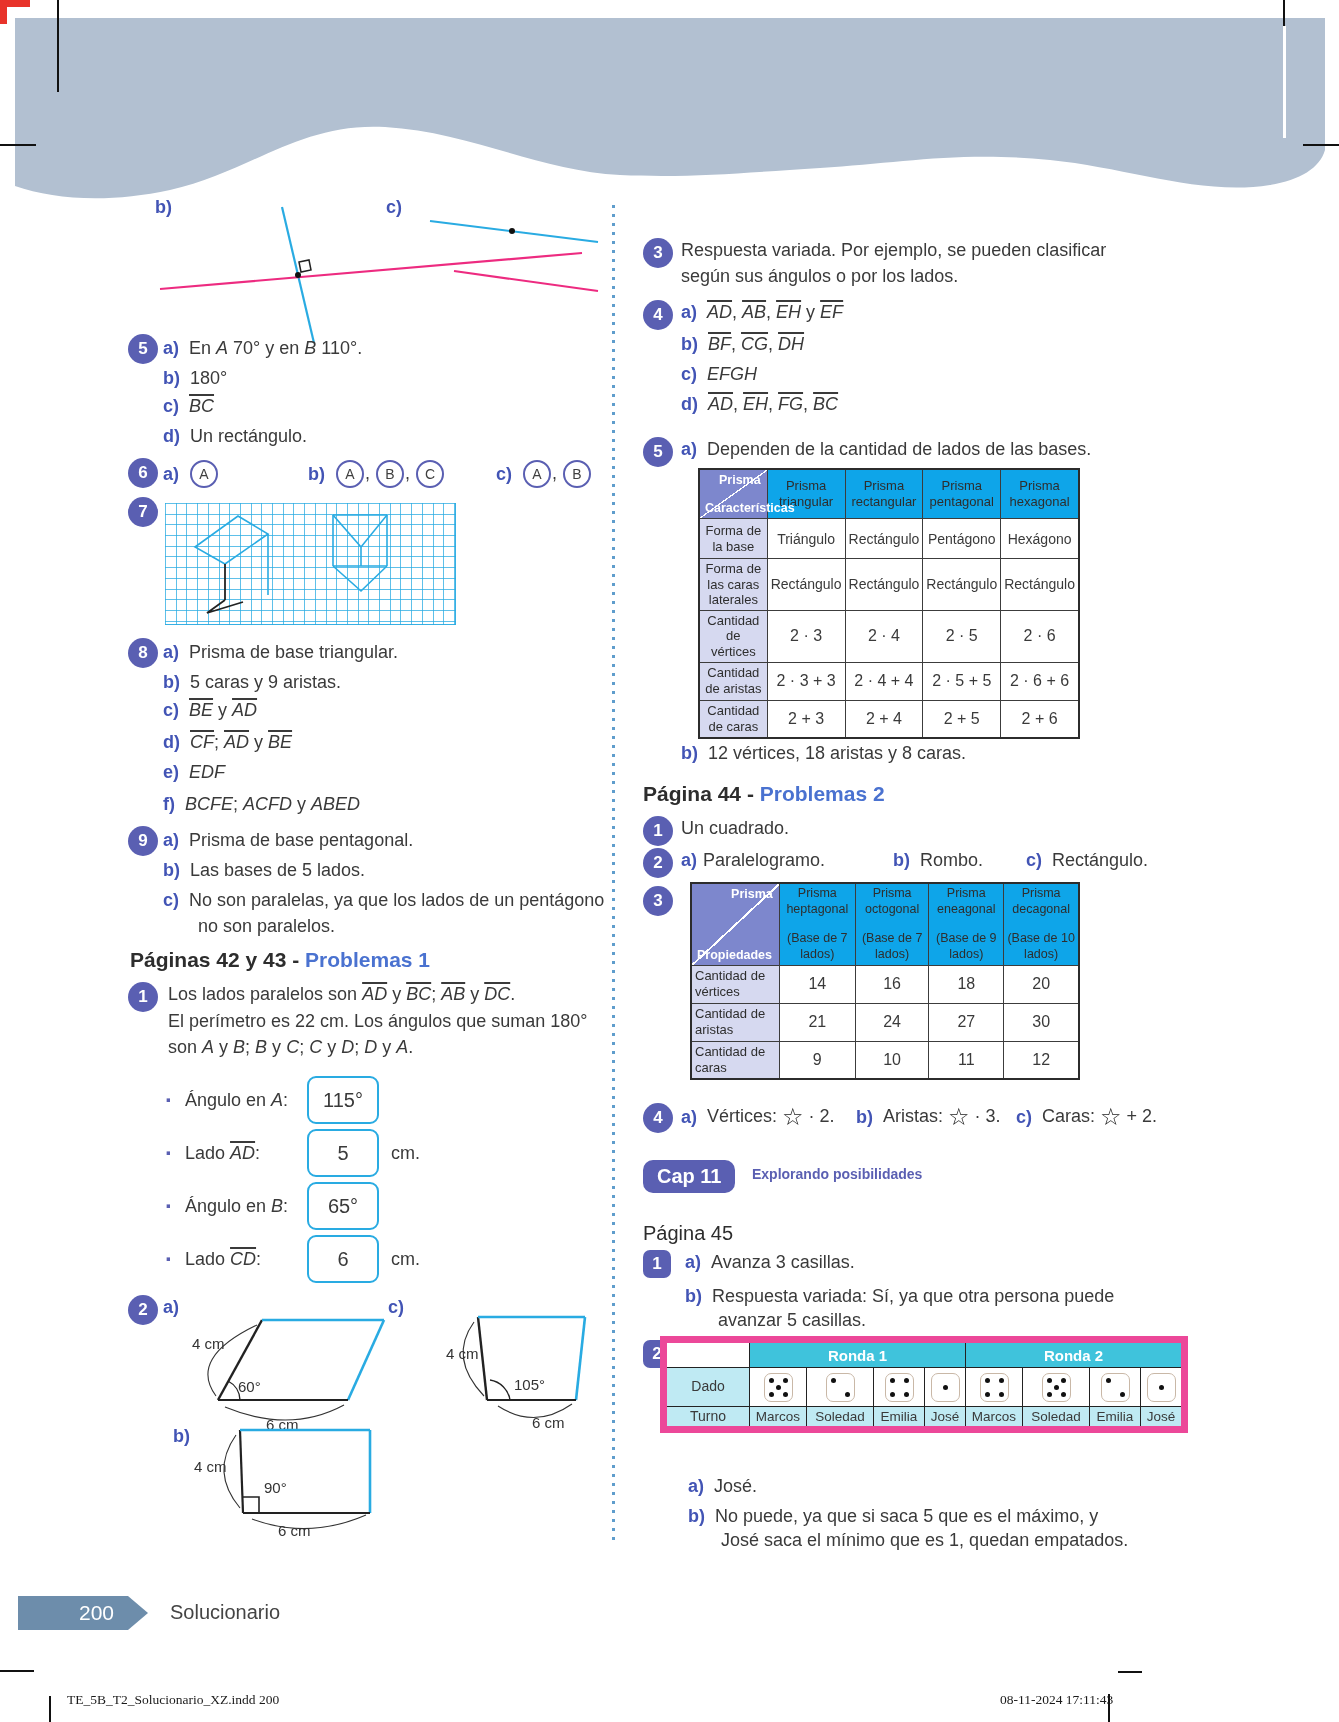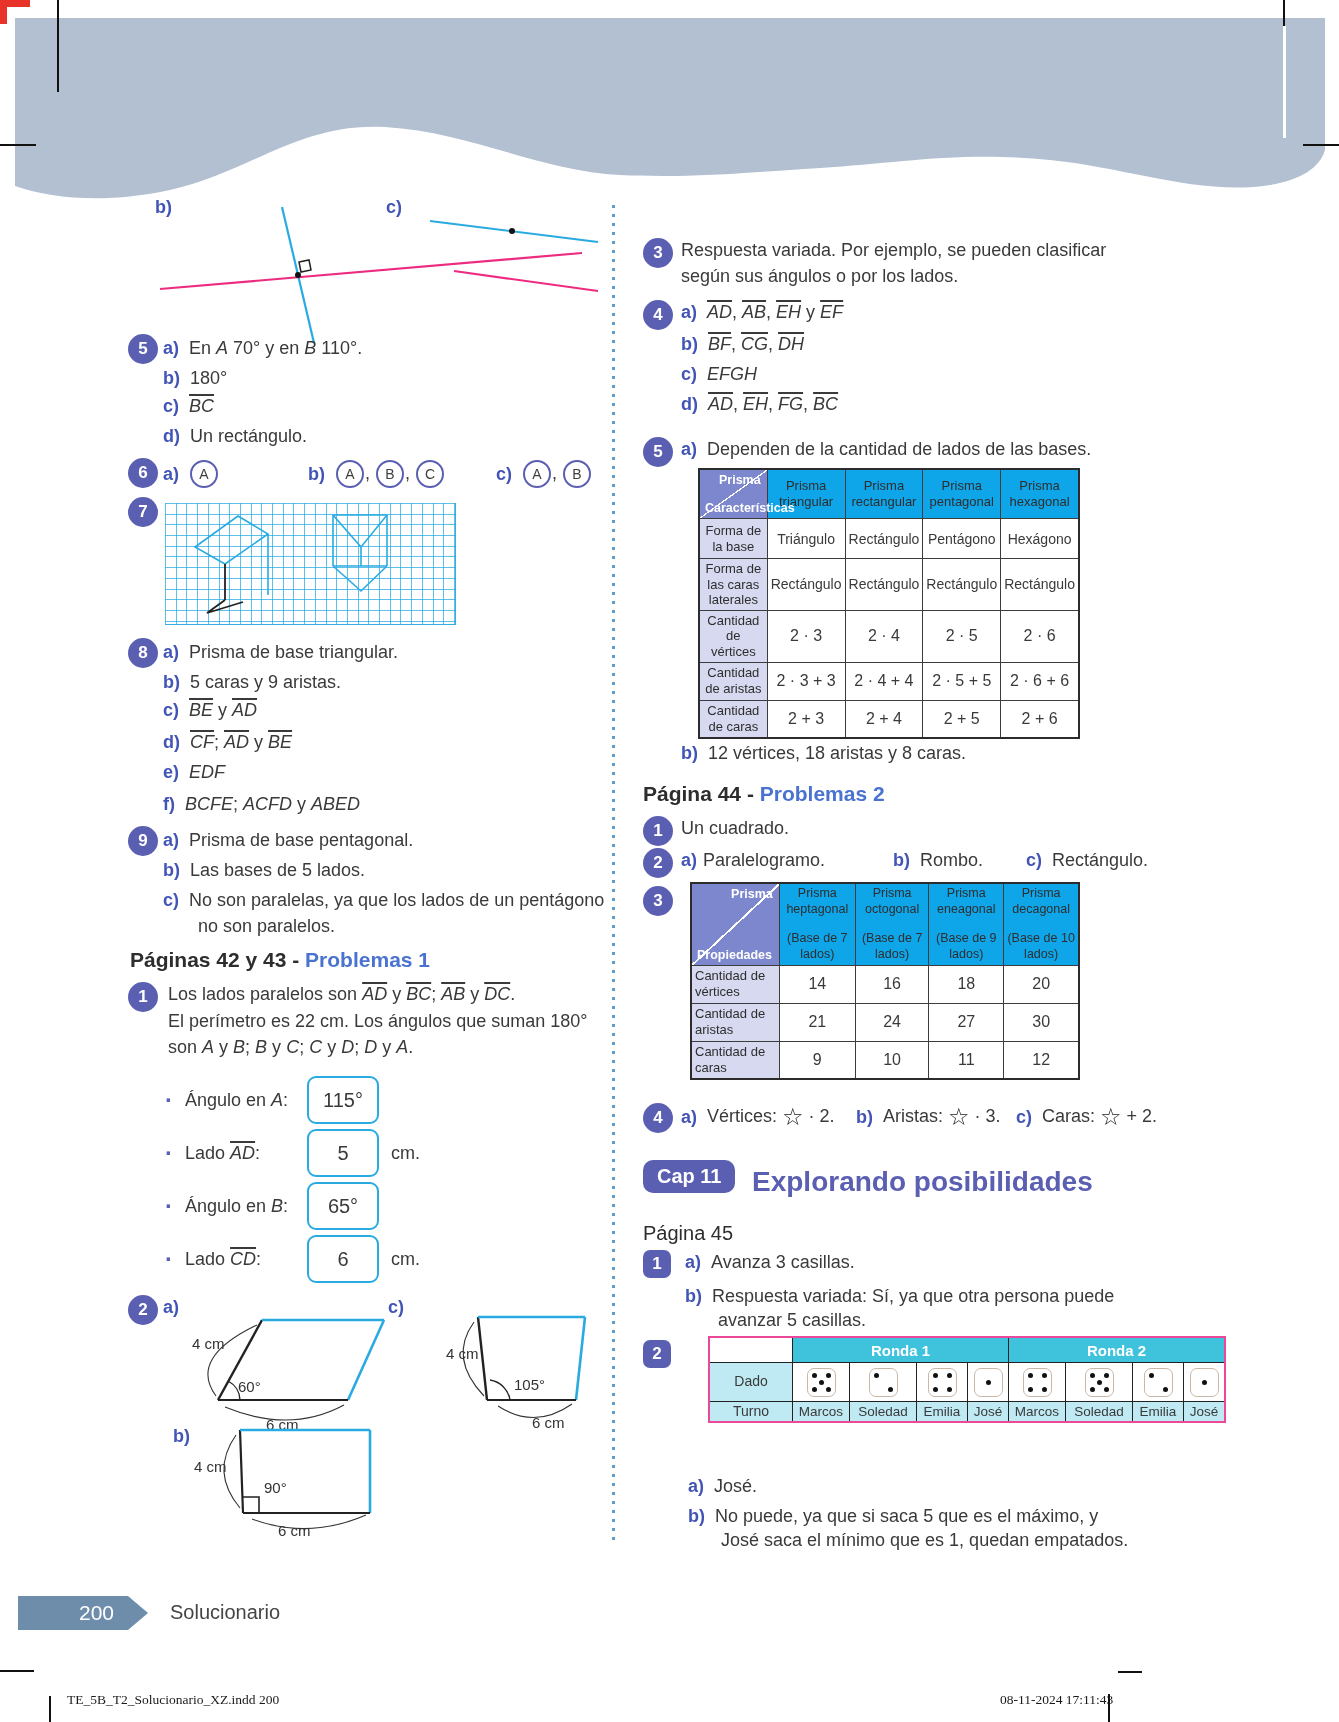--- a/index.html
+++ b/index.html
@@ -48,40 +48,40 @@
   .ptable td.val{font-size:16px;background:#fff;}
   td.corner{position:relative;background:
       linear-gradient(to bottom right,transparent 49.3%,#fff 49.3%,#fff 50.9%,transparent 50.9%),#7d87cd;
       width:108px;height:44px;}
   table.t2 td.corner{width:96px;height:76px;}
   .c-top{position:absolute;top:3px;right:6px;color:#fff;font-size:12.5px;font-weight:bold;}
   .c-bot{position:absolute;bottom:3px;left:5px;color:#fff;font-size:12.5px;font-weight:bold;}
   .colhead2 div{font-size:12.5px;}
   .colhead2 .cname{margin-bottom:14px;}
   
-  table.rtable{border-collapse:collapse;position:absolute;left:708px;top:1336px;border:2px solid #ec4899;}
+  table.rtable{border-collapse:collapse;position:absolute;left:660px;top:1336px;border:7px solid #ec4899;}
   table.rtable td,table.rtable th{border:1px solid #222;text-align:center;vertical-align:middle;padding:1px 2px;}
   table.rtable td.blank{border:none;background:#fff;}
   table.rtable th.ronda{background:#3fc3dc;color:#fff;font-size:15px;font-weight:bold;height:22px;}
   table.rtable td.lh{background:#bfeaf3;font-size:14px;line-height:1.1;padding:2px 3px;}
   table.rtable td.name{background:#bfeaf3;font-size:13.5px;padding:2px 2px;}
   table.rtable td.dcell{background:#fff;height:36px;}
   table.rtable td.num{background:#fff;font-size:16px;height:30px;}
   .die{position:relative;display:inline-block;width:27px;height:27px;background:#fff;
        border:1.5px solid #c9b8a7;border-radius:7px;vertical-align:middle;}
   .pip{position:absolute;width:5px;height:5px;border-radius:50%;background:#111;}
   .p0{left:4px;top:4px}.p2{left:18px;top:4px}.p4{left:11px;top:11px}
   .p6{left:4px;top:18px}.p8{left:18px;top:18px}
   
   .divider{position:absolute;left:612px;top:205px;width:3px;height:1335px;
     background-image:repeating-linear-gradient(to bottom,#5f9dcc 0 3px,transparent 3px 9px);}
   
   .capbadge{position:absolute;background:#5a5fb2;color:#fff;font-weight:bold;font-size:20px;
             padding:5px 14px;border-radius:10px;}
-  .captitle{position:absolute;color:#5a5fb2;font-weight:bold;font-size:28px;}
+  .captitle{position:absolute;color:#5a5fb2;font-weight:bold;font-size:14px;}
   .pghdr{position:absolute;font-weight:normal;font-size:20px;color:#2d2d2d;}
   
   .ftab{position:absolute;left:18px;top:1596px;width:130px;height:34px;background:#6d8dab;
         clip-path:polygon(0 0,calc(100% - 20px) 0,100% 50%,calc(100% - 20px) 100%,0 100%);
         color:#fff;font-size:21px;text-align:right;line-height:34px;padding-right:0;}
   .ftab span{margin-right:34px;}
   .flabel{position:absolute;left:170px;top:1601px;font-size:20px;color:#444;}
   .printtxt{position:absolute;font-family:"Liberation Serif","DejaVu Serif",serif;font-size:13.5px;color:#1a1a1a;}
   .mark{position:absolute;background:#111;}
   .mark.red{background:#e8332a;}

